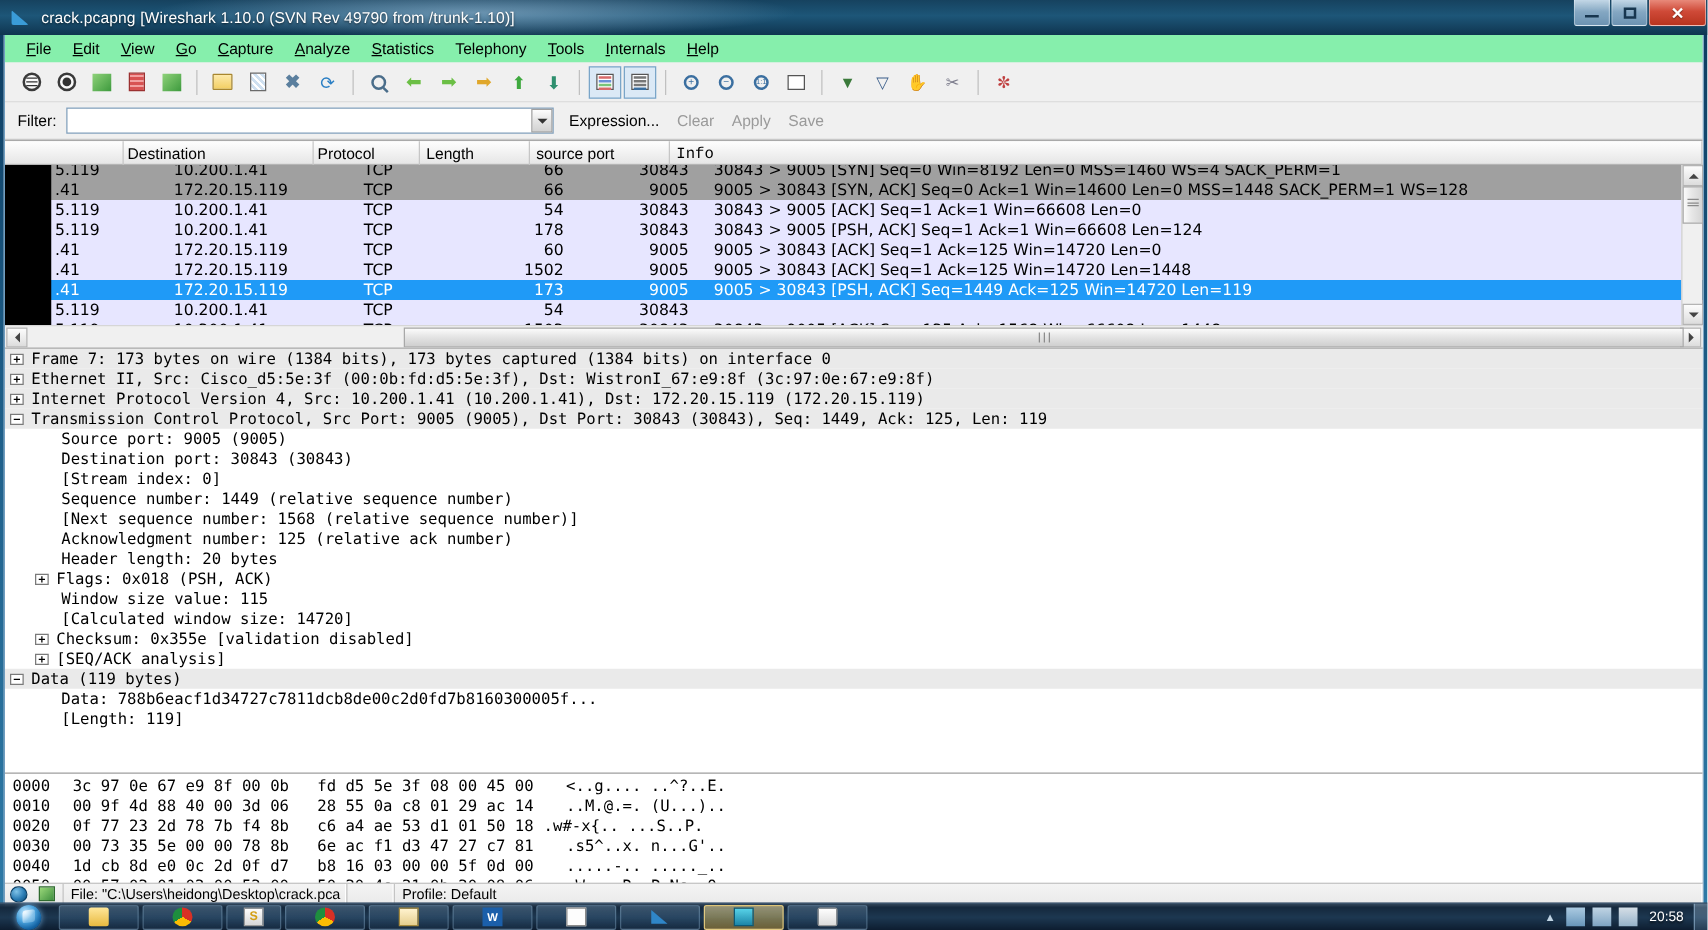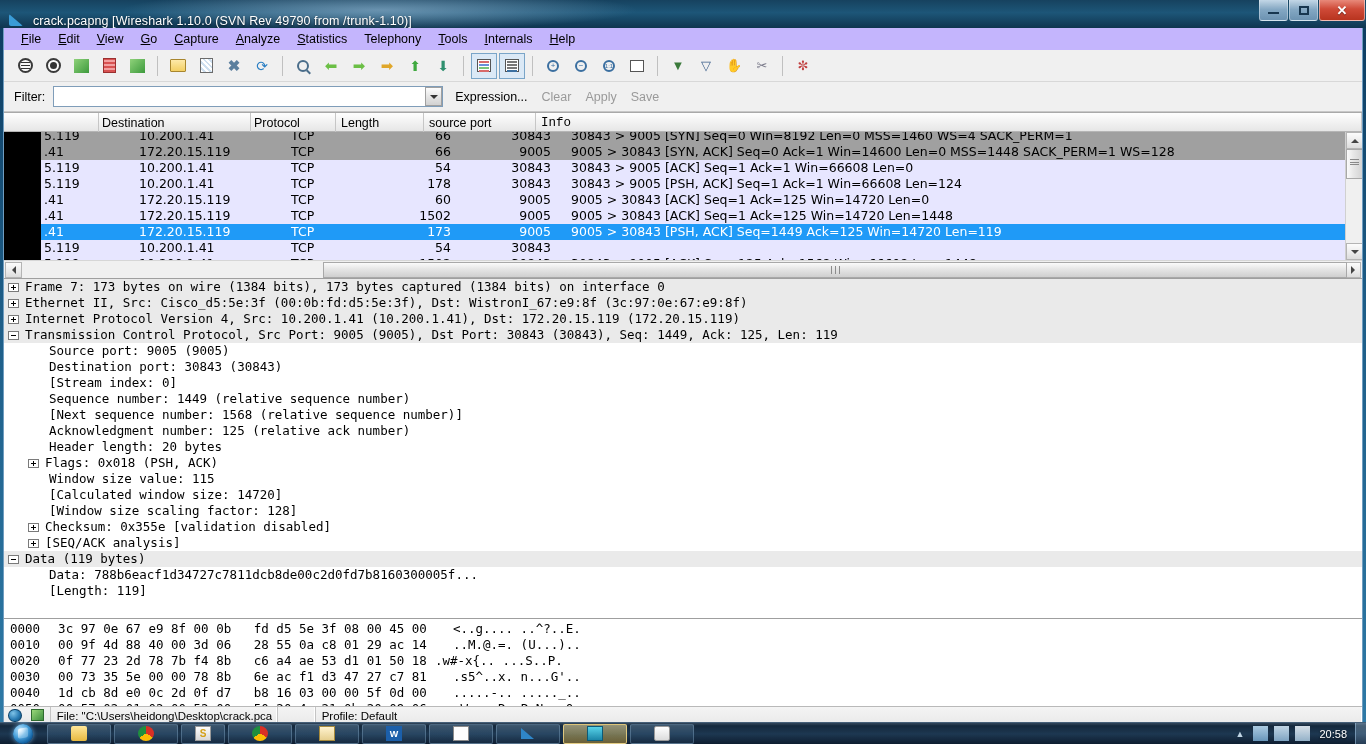--- a/index.html
+++ b/index.html
@@ -13,21 +13,21 @@
 
   
   #app {
     width: 1366px; height: 744px;
     position: relative;
     background: linear-gradient(180deg, #0c3a5e 0%, #1d5c86 40%, #2f7ba8 100%);
   }
   .titlebar {
     position: absolute; left: 0; top: 0; width: 1366px; height: 28px;
     background: linear-gradient(180deg, #16425f 0%, #1d5678 45%, #0f3550 100%);
-    display: flex; align-items: flex-end;
+    display: flex; align-items: center;
     overflow: hidden;
   }
   .title-glow {
     position: absolute; left: 120px; top: -10px; width: 520px; height: 40px;
     background: radial-gradient(ellipse at center, rgba(170,200,225,.55) 0%, rgba(120,160,195,.0) 70%);
     pointer-events: none;
   }
   .title-icon {
     width: 18px; height: 16px; margin-left: 8px; margin-right: 7px;
     position: relative; flex: 0 0 auto;
@@ -73,21 +73,21 @@
     position: absolute; left: 3px; top: 28px;
     width: 1360px; height: 697px;
     background: #f0f0f0;
     border-left: 1px solid #6f9dc0;
     border-right: 1px solid #6f9dc0;
     display: flex; flex-direction: column;
   }
 
   
   .menubar {
-    height: 22px; background: #c4b5fd;
+    height: 22px; background: #86efac;
     display: flex; align-items: center; padding-left: 9px;
     flex: 0 0 auto;
   }
   .menu-item {
     font-size: 12.5px; color: #000; padding: 2px 9px 2px 8px;
     cursor: default; white-space: nowrap;
   }
   .menu-item .u { text-decoration: underline; }
 
   
@@ -669,24 +669,20 @@
       </div>
       <div class="trow">
         <div class="tindent2"></div>
         <div class="ttext">Window size value: 115</div>
       </div>
       <div class="trow">
         <div class="tindent2"></div>
         <div class="ttext">[Calculated window size: 14720]</div>
       </div>
       <div class="trow">
-        <div class="tindent2"></div>
-        <div class="ttext">[Window size scaling factor: 128]</div>
-      </div>
-      <div class="trow">
         <div class="tindent"></div>
         <div class="twist plus" style="margin-left:0;"></div>
         <div class="ttext">Checksum: 0x355e [validation disabled]</div>
       </div>
       <div class="trow">
         <div class="tindent"></div>
         <div class="twist plus" style="margin-left:0;"></div>
         <div class="ttext">[SEQ/ACK analysis]</div>
       </div>
 

